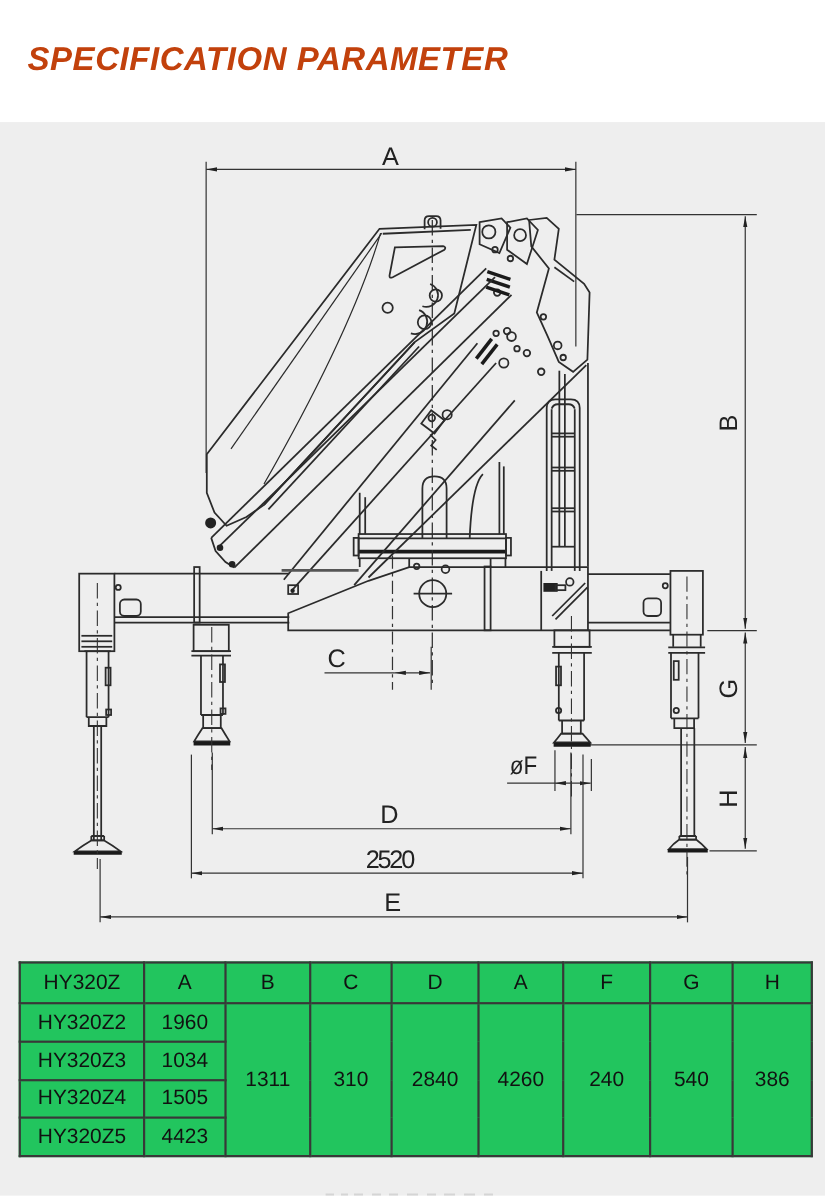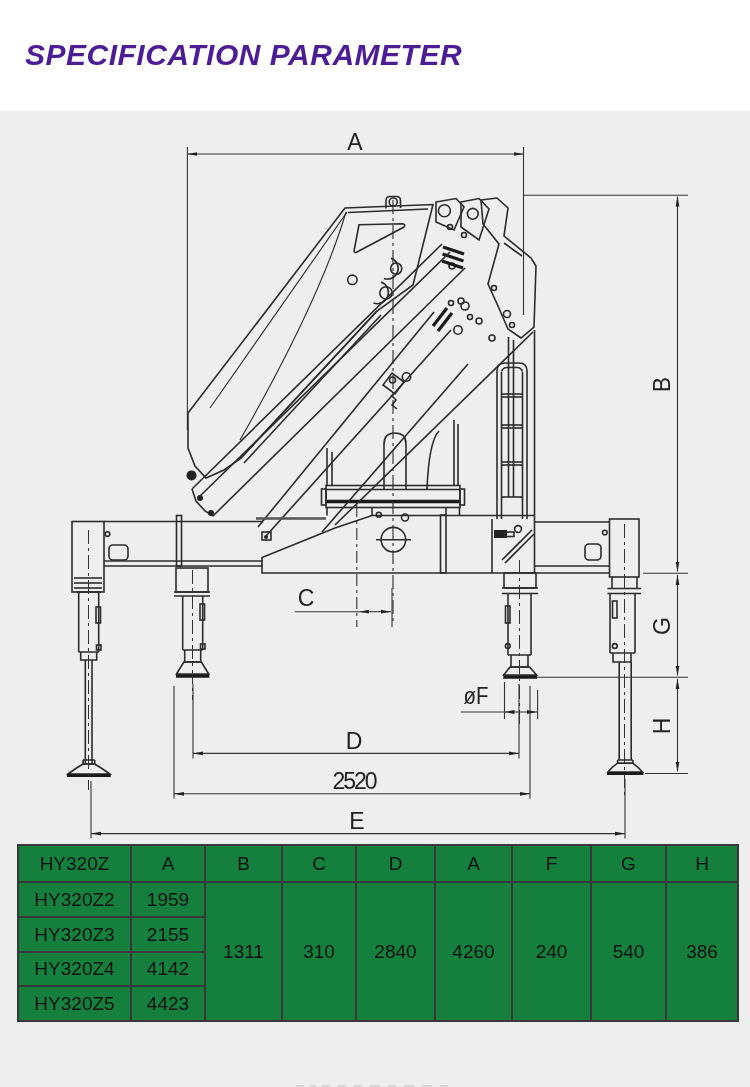--- a/index.html
+++ b/index.html
@@ -1,21 +1,21 @@
 <!DOCTYPE html>
 <html><head>
 <meta charset="utf-8">
 <style>
 html,body{margin:0;padding:0;}
 body{width:750px;height:1087px;background:#ffffff;font-family:"Liberation Sans",sans-serif;overflow:hidden;}
 #page{position:relative;width:750px;height:1087px;overflow:hidden;}
 #gray{position:absolute;left:0;top:111px;width:750px;height:976px;background:#eeeeee;}
-#title{position:absolute;left:25px;top:38px;font-size:30px;font-weight:bold;font-style:italic;color:#4c1d95;letter-spacing:0.5px;white-space:nowrap;}
+#title{position:absolute;left:25px;top:38px;font-size:30px;font-weight:bold;font-style:italic;color:#c2410c;letter-spacing:0.5px;white-space:nowrap;}
 #draw{position:absolute;left:0;top:0;}
-table.spec{position:absolute;left:17px;top:844px;border-collapse:collapse;table-layout:fixed;background:#15803d;}
+table.spec{position:absolute;left:17px;top:874px;border-collapse:collapse;table-layout:fixed;background:#22c55e;}
 table.spec td{border:2px solid #383838;text-align:center;vertical-align:middle;font-size:19px;color:#111;padding:0;}
 </style>
 </head>
 <body>
 <div id="page">
   <div id="gray"></div>
   <div id="title">SPECIFICATION PARAMETER</div>
   <svg id="draw" width="750" height="1087" viewBox="0 0 750 1087">
     <defs>
       <marker id="ar" markerUnits="userSpaceOnUse" markerWidth="12" markerHeight="6" refX="10" refY="3" orient="auto-start-reverse">
@@ -301,36 +301,36 @@
           <td>B</td>
           <td>C</td>
           <td>D</td>
           <td>A</td>
           <td>F</td>
           <td>G</td>
           <td>H</td>
         </tr>
     <tr style="height:35px">
           <td>HY320Z2</td>
-          <td>1959</td>
+          <td>1960</td>
           <td rowspan="4">1311</td>
           <td rowspan="4">310</td>
           <td rowspan="4">2840</td>
           <td rowspan="4">4260</td>
           <td rowspan="4">240</td>
           <td rowspan="4">540</td>
           <td rowspan="4">386</td>
         </tr>
     <tr style="height:35px">
           <td>HY320Z3</td>
-          <td>2155</td>
+          <td>1034</td>
         </tr>
     <tr style="height:34px">
           <td>HY320Z4</td>
-          <td>4142</td>
+          <td>1505</td>
         </tr>
     <tr style="height:35px">
           <td>HY320Z5</td>
           <td>4423</td>
         </tr>
   </tbody>
     </table>
   <div style="position:absolute;left:296px;top:1085px;width:160px;height:2px;background:linear-gradient(90deg,#d5d5d5 0 8px,transparent 8px 14px,#d5d5d5 14px 20px,transparent 20px 26px,#d5d5d5 26px 34px,transparent 34px 42px,#d5d5d5 42px 50px,transparent 50px 58px,#d5d5d5 58px 66px,transparent 66px 74px,#d5d5d5 74px 84px,transparent 84px 92px,#d5d5d5 92px 100px,transparent 100px 108px,#d5d5d5 108px 118px,transparent 118px 126px,#d5d5d5 126px 136px,transparent 136px 144px,#d5d5d5 144px 152px,transparent 152px 160px);"></div>
 </div>
 

